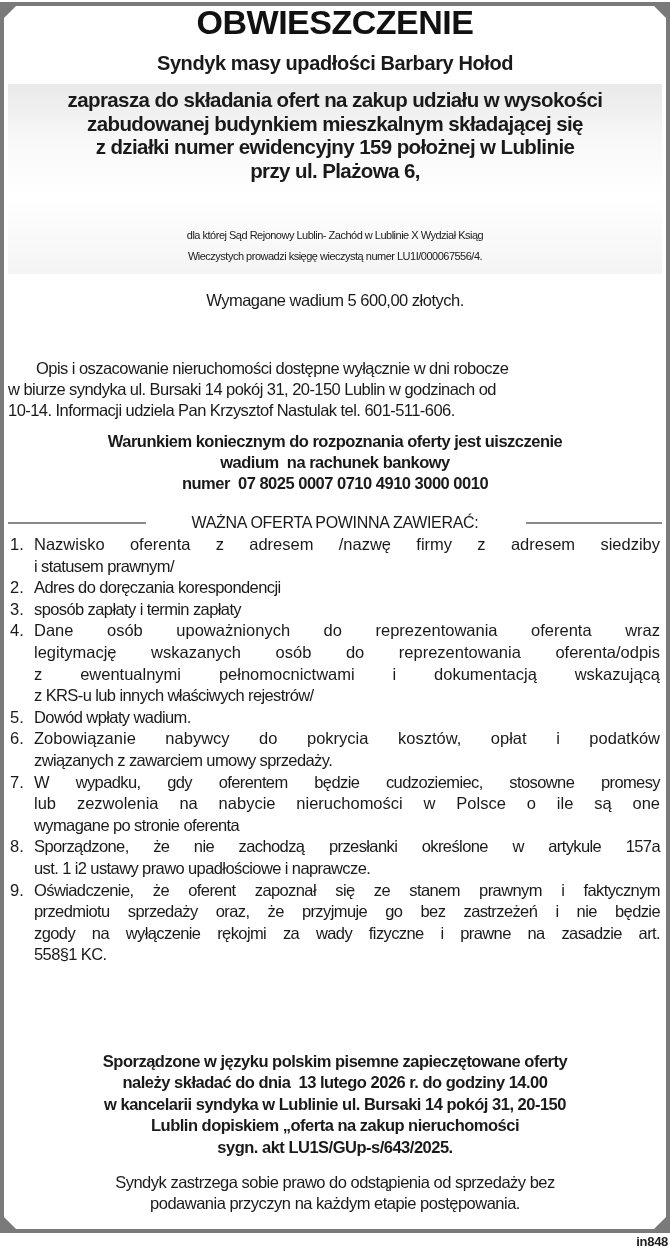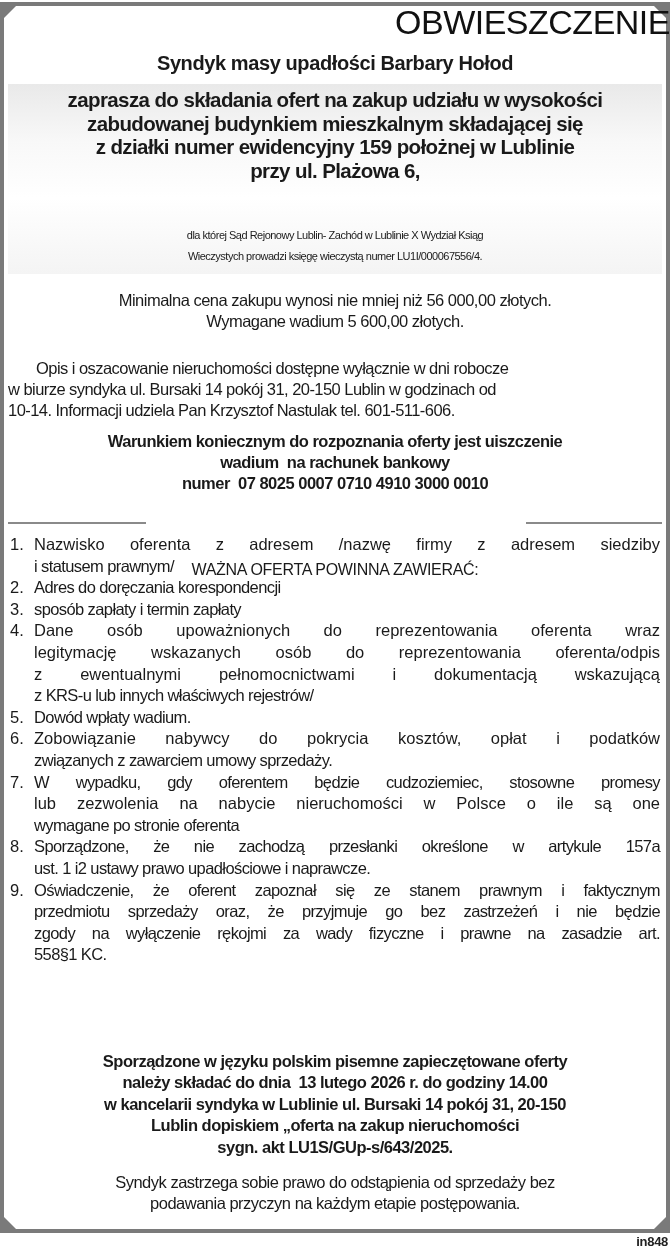--- a/index.html
+++ b/index.html
@@ -8,22 +8,22 @@
   .frame {
     position: absolute; left: 0; top: 2px; width: 670px; height: 1231px;
     box-sizing: border-box; border: 4px solid #7a7a7a; background: #ffffff;
   }
   .corner { position: absolute; width: 0; height: 0; }
   .c-tl { left: -4px; top: -4px; border-top: 20px solid #7a7a7a; border-right: 20px solid transparent; }
   .c-tr { right: -4px; top: -4px; border-top: 20px solid #7a7a7a; border-left: 20px solid transparent; }
   .c-bl { left: -4px; bottom: -4px; border-bottom: 20px solid #7a7a7a; border-right: 20px solid transparent; }
   .c-br { right: -4px; bottom: -4px; border-bottom: 20px solid #7a7a7a; border-left: 20px solid transparent; }
 
-  .title { position: absolute; left: 0; right: 0; top: 2px; text-align: right;
-           font-weight: normal; font-size: 34px; letter-spacing: -0.5px; line-height: 40px; color: #111; }
+  .title { position: absolute; left: 0; right: 0; top: 2px; text-align: center;
+           font-weight: bold; font-size: 34px; letter-spacing: -0.5px; line-height: 40px; color: #111; }
   .subtitle { position: absolute; left: 0; right: 0; top: 50px; text-align: center;
               font-weight: bold; font-size: 20px; line-height: 26px; letter-spacing: -0.4px; }
 
   .band { position: absolute; left: 8px; right: 8px; top: 84px; height: 190px;
           background: linear-gradient(90deg, #e8e8e8 0%, #ffffff 18%, #ffffff 80%, #f0f0f0 100%);
           background: linear-gradient(180deg, #e9e9e9 0%, #f8f8f8 30%, #ffffff 60%, #f4f4f4 100%); }
   .lead { position: absolute; left: 6px; right: 6px; top: 88px; text-align: center;
           font-weight: bold; font-size: 20.5px; line-height: 23.5px; letter-spacing: -0.6px; }
   .lead div { white-space: nowrap; }
   .kw { position: absolute; left: 6px; right: 6px; top: 225px; text-align: center;
@@ -41,21 +41,21 @@
 
   .cond { position: absolute; left: 6px; right: 6px; top: 431px; text-align: center;
           font-weight: bold; font-size: 16.5px; line-height: 21px; letter-spacing: -0.5px; }
   .cond div { white-space: pre; }
 
   .sep { position: absolute; left: 8px; right: 8px; top: 512px; height: 22px; }
   .sep-line { position: absolute; top: 10px; height: 2px; background: #8a8a8a; }
   .sep-l { left: 0; width: 138px; }
   .sep-r { right: 0; width: 136px; }
   .sep-text { position: absolute; left: 0; right: 0; top: 0; text-align: center;
-              font-size: 16px; line-height: 22px; letter-spacing: -0.3px; margin-top: 47px; }
+              font-size: 16px; line-height: 22px; letter-spacing: -0.3px; }
 
   .list { position: absolute; left: 10px; right: 10px; top: 534px;
           font-size: 16.5px; line-height: 21.6px; }
   .li { position: relative; padding-left: 24px; }
   .li .num { position: absolute; left: 0; top: 0; }
   .li .ln { white-space: nowrap; display: block; }
   .li .ln.j { text-align: justify; text-align-last: justify; white-space: normal; }
   .cond-tight { letter-spacing: -0.6px; }
 
   .closing { position: absolute; left: 6px; right: 6px; top: 1051px; text-align: center;
@@ -89,21 +89,20 @@
   <div>z działki numer ewidencyjny 159 położnej w Lublinie</div>
   <div>przy ul. Plażowa 6,</div>
 </div>
 
 <div class="kw">
   <div>dla której Sąd Rejonowy Lublin- Zachód w Lublinie X Wydział Ksiąg</div>
   <div>Wieczystych prowadzi księgę wieczystą numer LU1I/000067556/4.</div>
 </div>
 
 <div class="price">
-  <div>Minimalna cena zakupu wynosi nie mniej niż 56 000,00 złotych.</div>
   <div>Wymagane wadium 5 600,00 złotych.</div>
 </div>
 
 <div class="opis">
   <div class="first">Opis i oszacowanie nieruchomości dostępne wyłącznie w dni robocze</div>
   <div>w biurze syndyka ul. Bursaki 14 pokój 31, 20-150 Lublin w godzinach od</div>
   <div>10-14. Informacji udziela Pan Krzysztof Nastulak tel. 601-511-606.</div>
 </div>
 
 <div class="cond">

